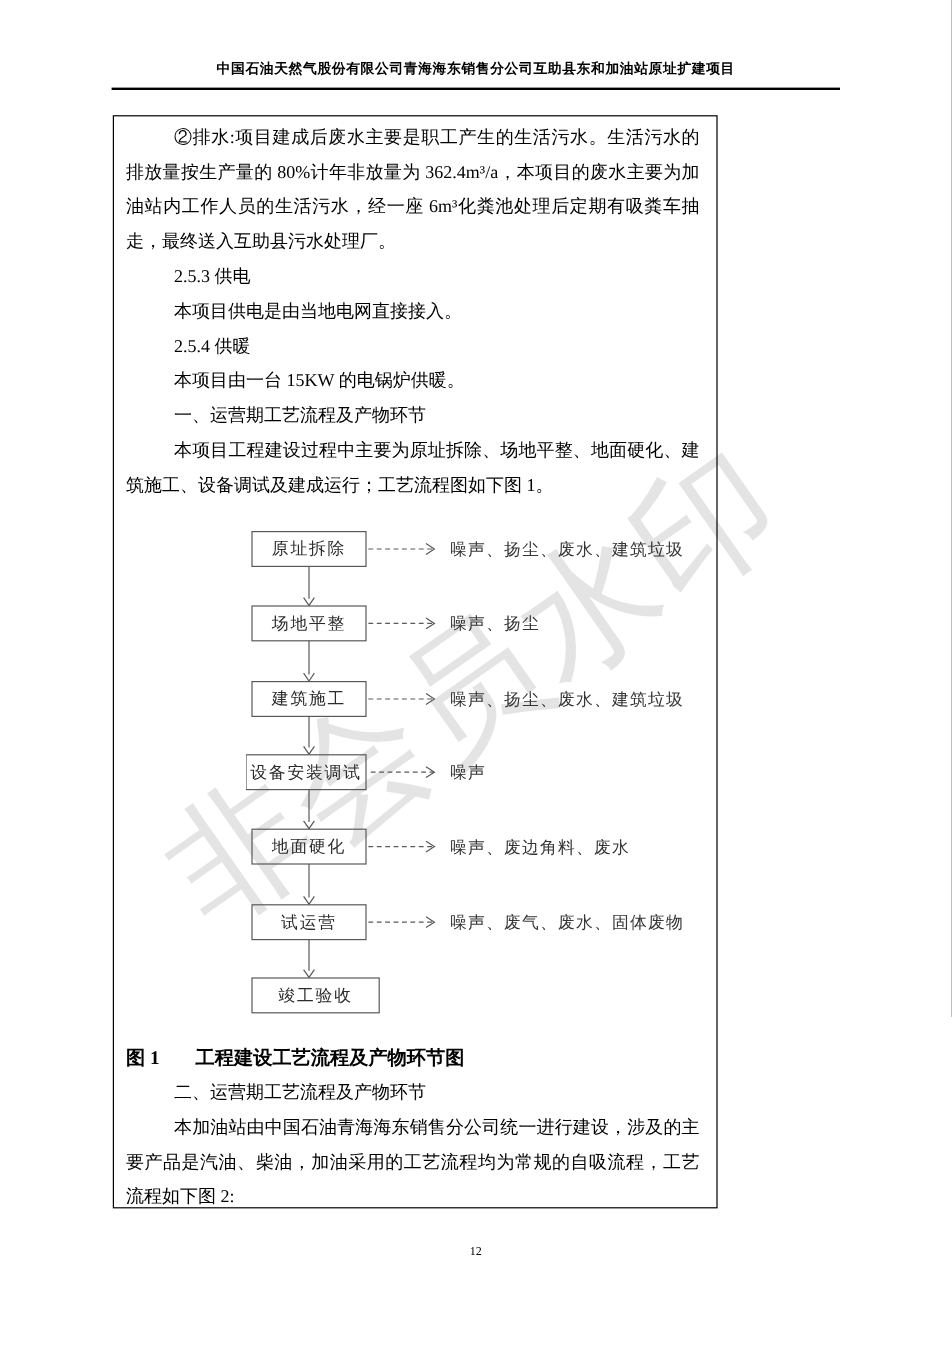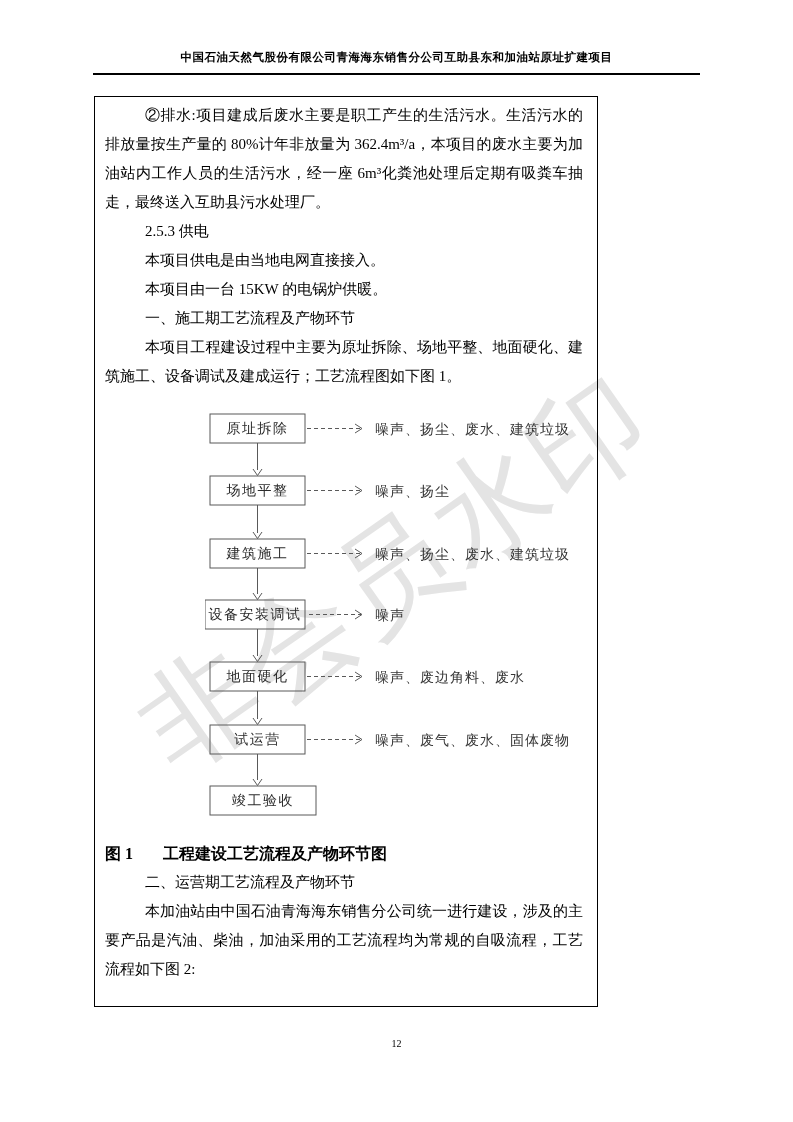--- a/index.html
+++ b/index.html
@@ -62,25 +62,26 @@
   </div>
 
   <div class="content-box">
 
     <p class="ind">②排水:项目建成后废水主要是职工产生的生活污水。生活污水的排放量按生产量的 80%计年非放量为 362.4m³/a，本项目的废水主要为加油站内工作人员的生活污水，经一座 6m³化粪池处理后定期有吸粪车抽走，最终送入互助县污水处理厂。</p>
 
     <p class="ind">2.5.3 供电</p>
 
     <p class="ind">本项目供电是由当地电网直接接入。</p>
 
+    <p class="ind">2.5.4 供暖</p>
 
     <p class="ind">本项目由一台 15KW 的电锅炉供暖。</p>
 
 
-    <p class="ind">一、施工期工艺流程及产物环节</p>
+    <p class="ind">一、运营期工艺流程及产物环节</p>
 
     <p class="ind">本项目工程建设过程中主要为原址拆除、场地平整、地面硬化、建筑施工、设备调试及建成运行；工艺流程图如下图 1。</p>
 
     <div class="flowchart-wrap">
       <svg width="470" height="420" viewBox="0 0 470 420">
 
         <rect class="boxline" x="5" y="14" width="95" height="29"></rect>
         <text class="boxlabel" x="52.5" y="33" text-anchor="middle">原址拆除</text>
         <line class="dash" x1="102" y1="28.5" x2="156" y2="28.5"></line>
         <polyline class="head" points="150,24 157,28.5 150,33"></polyline>

